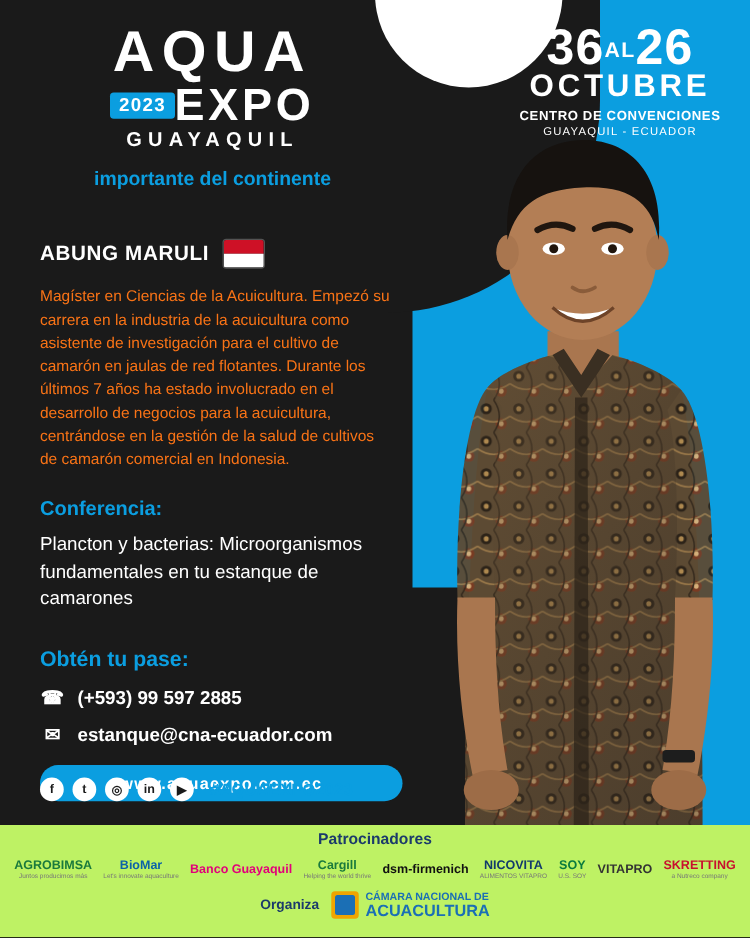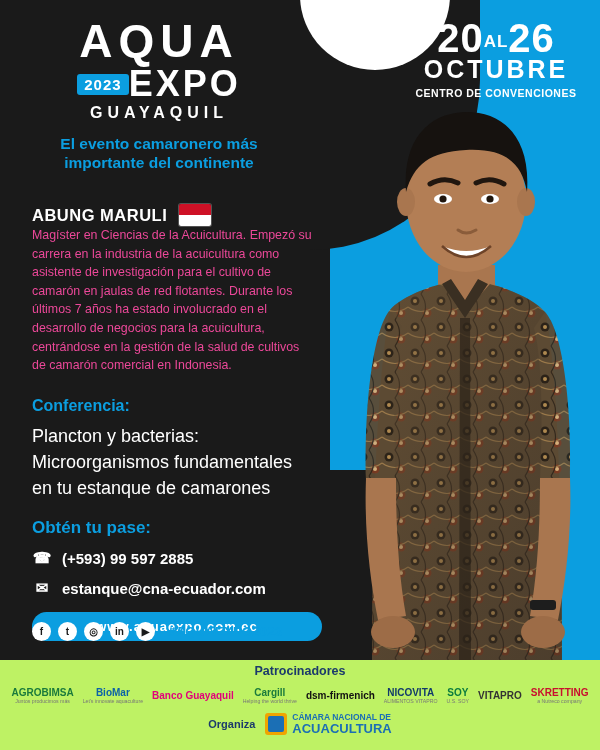--- a/index.html
+++ b/index.html
@@ -74,21 +74,21 @@
   }
   .person {
     position: absolute;
     left: 0; bottom: 0;
     width: 270px; height: 600px;
   }
 
   
   .logo-block {
     position: absolute;
-    left: 24px; top: 18px;
+    left: 35px; top: 18px;
     width: 270px;
     text-align: center;
     color: #fff;
   }
   .logo-aqua {
     font-size: 46px;
     font-weight: bold;
     letter-spacing: 6px;
     line-height: 1;
     color: #ffffff;
@@ -165,21 +165,21 @@
   }
   .date-place {
     font-size: 9px;
     letter-spacing: 1px;
     margin-top: 1px;
   }
 
   
   .speaker {
     position: absolute;
-    left: 32px; top: 204px;
+    left: 32px; top: 192px;
     width: 290px;
   }
   .speaker-head {
     display: flex;
     align-items: center;
     gap: 12px;
   }
   .speaker-name {
     color: #ffffff;
     font-size: 16.5px;
@@ -190,35 +190,36 @@
     width: 32px; height: 22px;
     border-radius: 2px;
     overflow: hidden;
     box-shadow: 0 0 0 1px rgba(255,255,255,0.25);
     display: flex; flex-direction: column;
   }
   .flag .top { flex: 1; background: #ce1126; }
   .flag .bottom { flex: 1; background: #ffffff; }
 
   .speaker-bio {
-    color: #ec4899;
+    color: #f97316;
     font-size: 12.4px;
     line-height: 1.5;
+    margin-top: 14px;
     width: 280px;
   }
 
   .conf-title {
     color: #0b9ee0;
     font-size: 16px;
     font-weight: bold;
     margin-top: 22px;
   }
   .conf-text {
     color: #ffffff;
-    font-size: 18px;
+    font-size: 15px;
     line-height: 1.45;
     margin-top: 8px;
     width: 265px;
   }
 
   
   .contact {
     position: absolute;
     left: 32px; top: 518px;
     width: 300px;
@@ -432,31 +433,31 @@
   </div>
 
   <div class="logo-block">
     <div class="logo-aqua">AQUA</div>
     <div class="logo-row2">
       <span class="logo-year">2023</span>
       <span class="logo-expo">EXPO</span>
     </div>
     <div class="logo-city">GUAYAQUIL</div>
     <div class="tagline">
-      <div>El evento camaronero más</div>
       <div>importante del continente</div>
     </div>
   </div>
 
   <div class="date-block">
     <div class="date-days">
-      <span>20</span><span class="al">AL</span><span>26</span>
+      <span>36</span><span class="al">AL</span><span>26</span>
     </div>
     <div class="date-month">OCTUBRE</div>
     <div class="date-venue">CENTRO DE CONVENCIONES</div>
+    <div class="date-place">GUAYAQUIL - ECUADOR</div>
   </div>
 
   <div class="speaker">
     <div class="speaker-head">
       <div class="speaker-name">ABUNG MARULI</div>
       <div class="flag">
         <div class="top"></div>
           <div class="bottom"></div>
       </div>
     </div>

